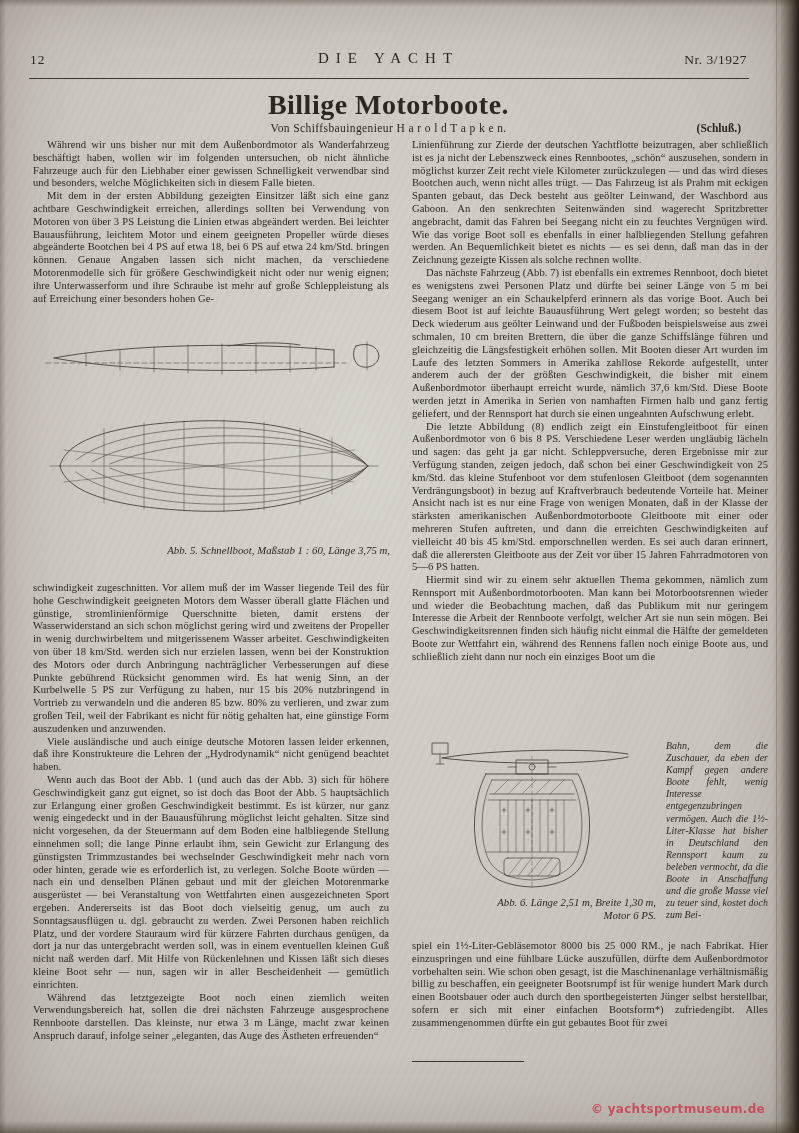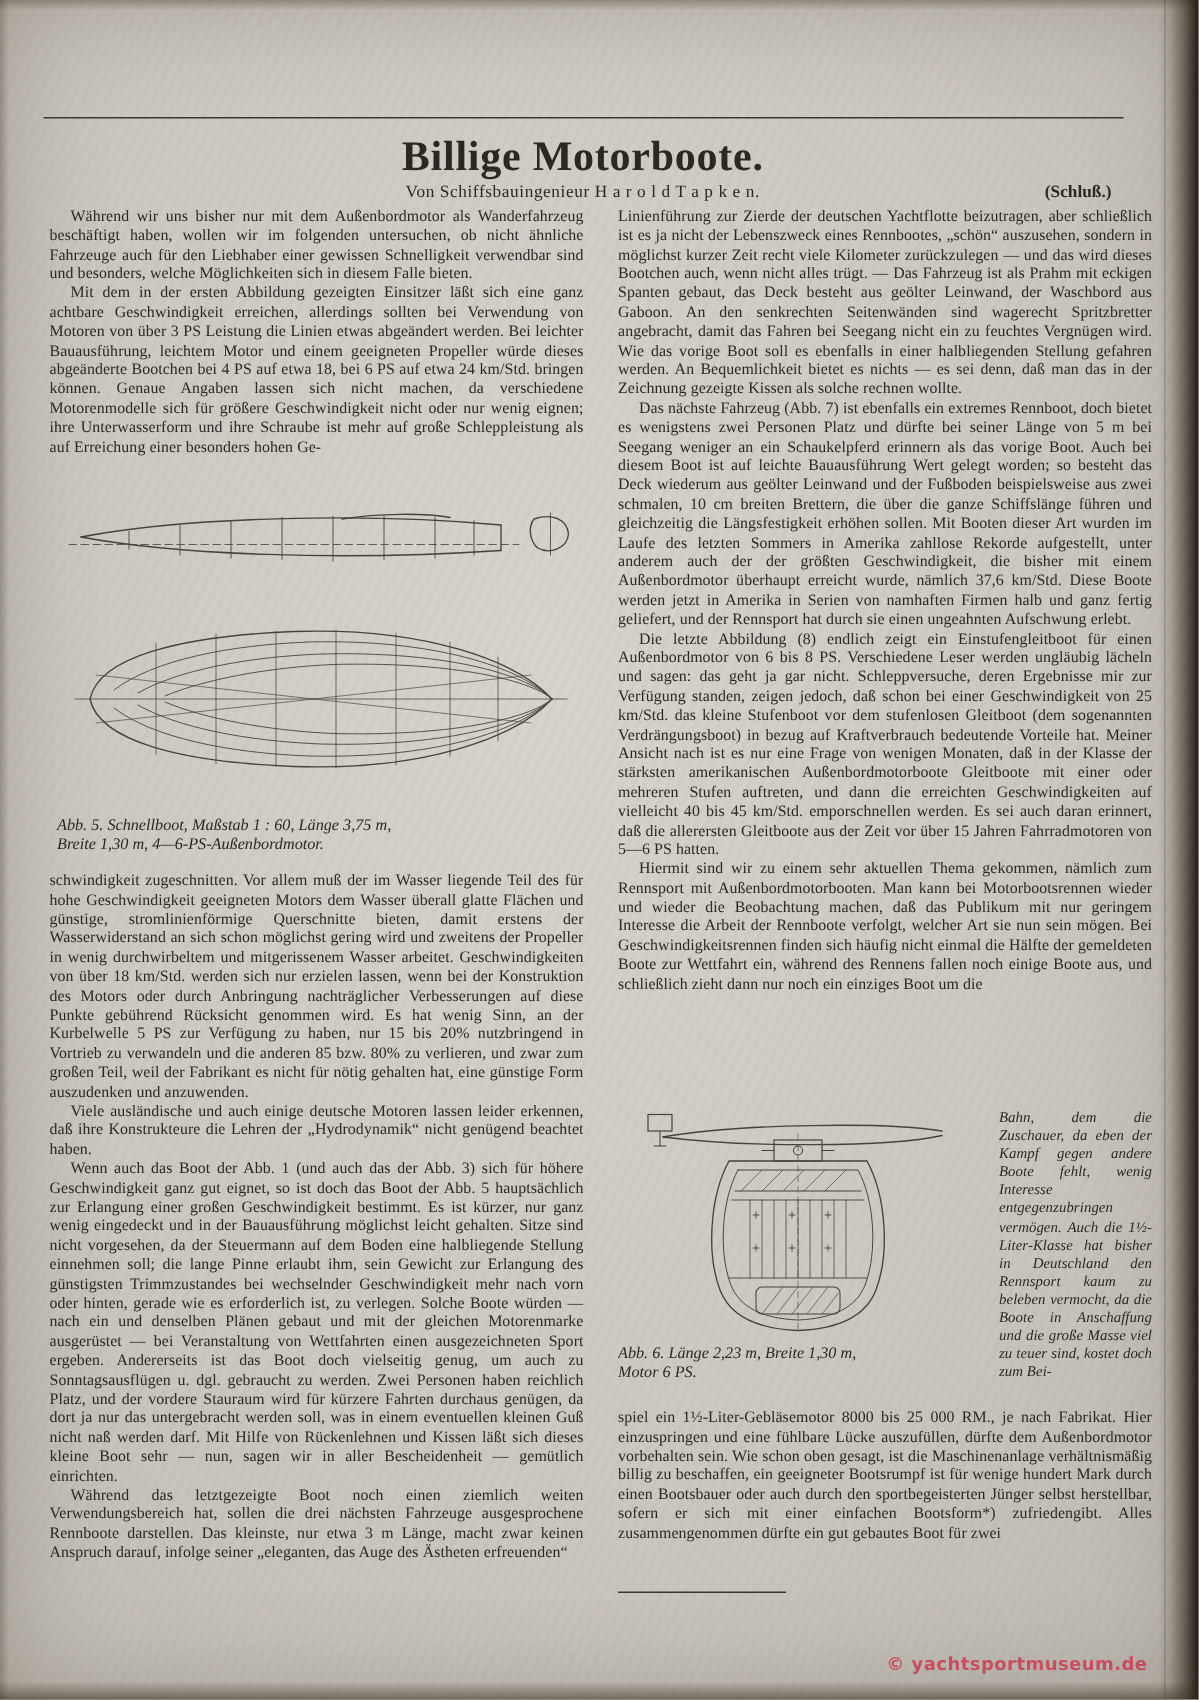--- a/index.html
+++ b/index.html
@@ -42,40 +42,45 @@
   .indent{text-indent:14px;}
   .lc-top{left:33px;top:139px;height:192px;}
   .lc-bottom{left:33px;top:582px;height:516px;}
   .rc-top{left:412px;top:139px;height:598px;}
   .rc-wrap{position:absolute;left:412px;top:740px;width:356px;height:198px;display:flex;overflow:hidden;}
   .rc-bottom{left:412px;top:940px;height:116px;}
 
   
   .fig5{position:absolute;left:38px;top:330px;width:352px;margin:0;}
   .fig6{width:244px;margin:0;flex:0 0 auto;}
-  figcaption{text-align:left;font-style:italic;font-size:10.8px;line-height:13px;margin-top:4px;}
+  figcaption{text-align:right;font-style:italic;font-size:10.8px;line-height:13px;margin-top:4px;}
   .capline{display:block;}
   svg{display:block;}
 
   .wrapcol{width:102px;margin-left:10px;overflow:hidden;}
   .wrapcol .para{font-size:9.9px;line-height:12.1px;font-style:italic;}
 
   .footnote-rule{position:absolute;left:412px;top:1061px;width:112px;border-top:1px solid #3c382f;}
   .footnote{position:absolute;left:412px;top:1066px;width:356px;margin:0;text-align:justify;
     font-size:9.9px;line-height:11.8px;text-indent:10px;}
 
   .watermark{position:absolute;top:1102px;right:34px;
     font-family:"DejaVu Sans", sans-serif;font-size:12px;font-weight:600;
     color:#d44f63;letter-spacing:0.3px;}
 </style>
 </head>
 <body>
 
 <div class="page">
 
+  <header class="masthead">
+    <span class="pn">12</span>
+    <span class="journal">DIE YACHT</span>
+    <span class="issue">Nr. 3/1927</span>
+  </header>
   <div class="header-rule"></div>
 
   <h1 class="title">Billige Motorboote.</h1>
   <div class="byline-row">
     <span class="byline">Von Schiffsbauingenieur H a r o l d  T a p k e n.</span>
     <span class="schluss">(Schluß.)</span>
   </div>
 
   <section class="col lc-top">
     <p class="para indent">Während wir uns bisher nur mit dem Außenbordmotor als Wanderfahrzeug beschäftigt haben, wollen wir im folgenden untersuchen, ob nicht ähnliche Fahrzeuge auch für den Liebhaber einer gewissen Schnelligkeit verwendbar sind und besonders, welche Möglichkeiten sich in diesem Falle bieten.</p>
@@ -117,21 +122,20 @@
           <path d="M186,90 L186,182" stroke-width="0.5"></path>
         <path d="M226,92 L226,180" stroke-width="0.5"></path>
           <path d="M262,98 L262,174" stroke-width="0.5"></path>
         <path d="M294,108 L294,164" stroke-width="0.5"></path>
         <path d="M26,120 L316,152" stroke-width="0.45"></path>
           <path d="M26,152 L316,120" stroke-width="0.45"></path>
       </g>
     </svg>
     <figcaption>
       <span class="capline">Abb. 5. Schnellboot, Maßstab 1 : 60, Länge 3,75 m,</span>
-      <span class="capline">Breite 1,30 m, 4—6-PS-Außenbordmotor.</span>
     </figcaption>
   </figure>
 
   <section class="col lc-bottom">
     <p class="para">schwindigkeit zugeschnitten. Vor allem muß der im Wasser liegende Teil des für hohe Geschwindigkeit geeigneten Motors dem Wasser überall glatte Flächen und günstige, stromlinienförmige Querschnitte bieten, damit erstens der Wasserwiderstand an sich schon möglichst gering wird und zweitens der Propeller in wenig durchwirbeltem und mitgerissenem Wasser arbeitet. Geschwindigkeiten von über 18 km/Std. werden sich nur erzielen lassen, wenn bei der Konstruktion des Motors oder durch Anbringung nachträglicher Verbesserungen auf diese Punkte gebührend Rücksicht genommen wird. Es hat wenig Sinn, an der Kurbelwelle 5 PS zur Verfügung zu haben, nur 15 bis 20% nutzbringend in Vortrieb zu verwandeln und die anderen 85 bzw. 80% zu verlieren, und zwar zum großen Teil, weil der Fabrikant es nicht für nötig gehalten hat, eine günstige Form auszudenken und anzuwenden.</p>
     <p class="para indent">Viele ausländische und auch einige deutsche Motoren lassen leider erkennen, daß ihre Konstrukteure die Lehren der „Hydrodynamik“ nicht genügend beachtet haben.</p>
     <p class="para indent">Wenn auch das Boot der Abb. 1 (und auch das der Abb. 3) sich für höhere Geschwindigkeit ganz gut eignet, so ist doch das Boot der Abb. 5 hauptsächlich zur Erlangung einer großen Geschwindigkeit bestimmt. Es ist kürzer, nur ganz wenig eingedeckt und in der Bauausführung möglichst leicht gehalten. Sitze sind nicht vorgesehen, da der Steuermann auf dem Boden eine halbliegende Stellung einnehmen soll; die lange Pinne erlaubt ihm, sein Gewicht zur Erlangung des günstigsten Trimmzustandes bei wechselnder Geschwindigkeit mehr nach vorn oder hinten, gerade wie es erforderlich ist, zu verlegen. Solche Boote würden — nach ein und denselben Plänen gebaut und mit der gleichen Motorenmarke ausgerüstet — bei Veranstaltung von Wettfahrten einen ausgezeichneten Sport ergeben. Andererseits ist das Boot doch vielseitig genug, um auch zu Sonntagsausflügen u. dgl. gebraucht zu werden. Zwei Personen haben reichlich Platz, und der vordere Stauraum wird für kürzere Fahrten durchaus genügen, da dort ja nur das untergebracht werden soll, was in einem eventuellen kleinen Guß nicht naß werden darf. Mit Hilfe von Rückenlehnen und Kissen läßt sich dieses kleine Boot sehr — nun, sagen wir in aller Bescheidenheit — gemütlich einrichten.</p>
     <p class="para indent">Während das letztgezeigte Boot noch einen ziemlich weiten Verwendungsbereich hat, sollen die drei nächsten Fahrzeuge ausgesprochene Rennboote darstellen. Das kleinste, nur etwa 3 m Länge, macht zwar keinen Anspruch darauf, infolge seiner „eleganten, das Auge des Ästheten erfreuenden“</p>
   </section>
 
@@ -163,21 +167,21 @@
           <path d="M76,60 L164,60 M74,112 L166,112" stroke-width="0.6"></path>
           <path d="M88,60 L88,112 M96,60 L96,112 M104,60 L104,112 M112,60 L112,112 M120,60 L120,112 M128,60 L128,112 M136,60 L136,112 M144,60 L144,112 M152,60 L152,112" stroke-width="0.5"></path>
           <path d="M90,70 L94,70 M92,68 L92,72 M114,70 L118,70 M116,68 L116,72 M138,70 L142,70 M140,68 L140,72" stroke-width="0.6"></path>
           <path d="M90,92 L94,92 M92,90 L92,94 M114,92 L118,92 M116,90 L116,94 M138,92 L142,92 M140,90 L140,94" stroke-width="0.6"></path>
           <rect x="92" y="118" width="56" height="18" rx="4" stroke-width="0.7"></rect>
           <path d="M96,136 L110,118 M106,136 L120,118 M116,136 L130,118 M126,136 L140,118 M136,136 L147,122" stroke-width="0.45"></path>
           <path d="M120,16 L120,147" stroke-width="0.4" stroke-dasharray="4,3"></path>
         </g>
       </svg>
       <figcaption>
-        <span class="capline">Abb. 6. Länge 2,23 m, Breite 1,30 m,</span>
+        <span class="capline">Abb. 6. Länge 2,51 m, Breite 1,30 m,</span>
         <span class="capline">Motor 6 PS.</span>
       </figcaption>
     </figure>
     <div class="wrapcol">
       <p class="para">Bahn, dem die Zuschauer, da eben der Kampf gegen andere Boote fehlt, wenig Interesse entgegenzubringen vermögen. Auch die 1½-Liter-Klasse hat bisher in Deutschland den Rennsport kaum zu beleben vermocht, da die Boote in Anschaffung und die große Masse viel zu teuer sind, kostet doch zum Bei-</p>
     </div>
   </div>
 
   <section class="col rc-bottom">
     <p class="para">spiel ein 1½-Liter-Gebläsemotor 8000 bis 25 000 RM., je nach Fabrikat. Hier einzuspringen und eine fühlbare Lücke auszufüllen, dürfte dem Außenbordmotor vorbehalten sein. Wie schon oben gesagt, ist die Maschinenanlage verhältnismäßig billig zu beschaffen, ein geeigneter Bootsrumpf ist für wenige hundert Mark durch einen Bootsbauer oder auch durch den sportbegeisterten Jünger selbst herstellbar, sofern er sich mit einer einfachen Bootsform*) zufriedengibt. Alles zusammengenommen dürfte ein gut gebautes Boot für zwei</p>

